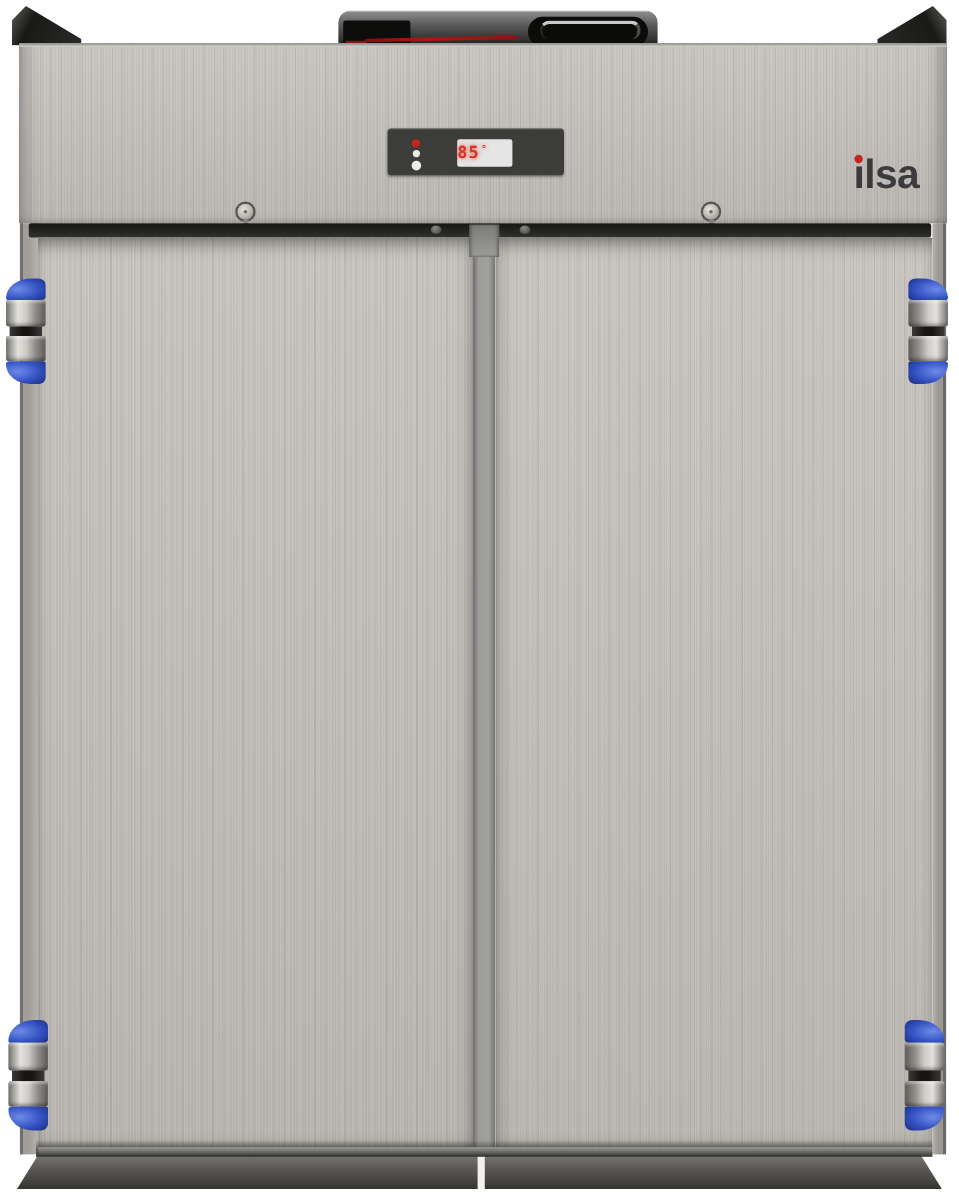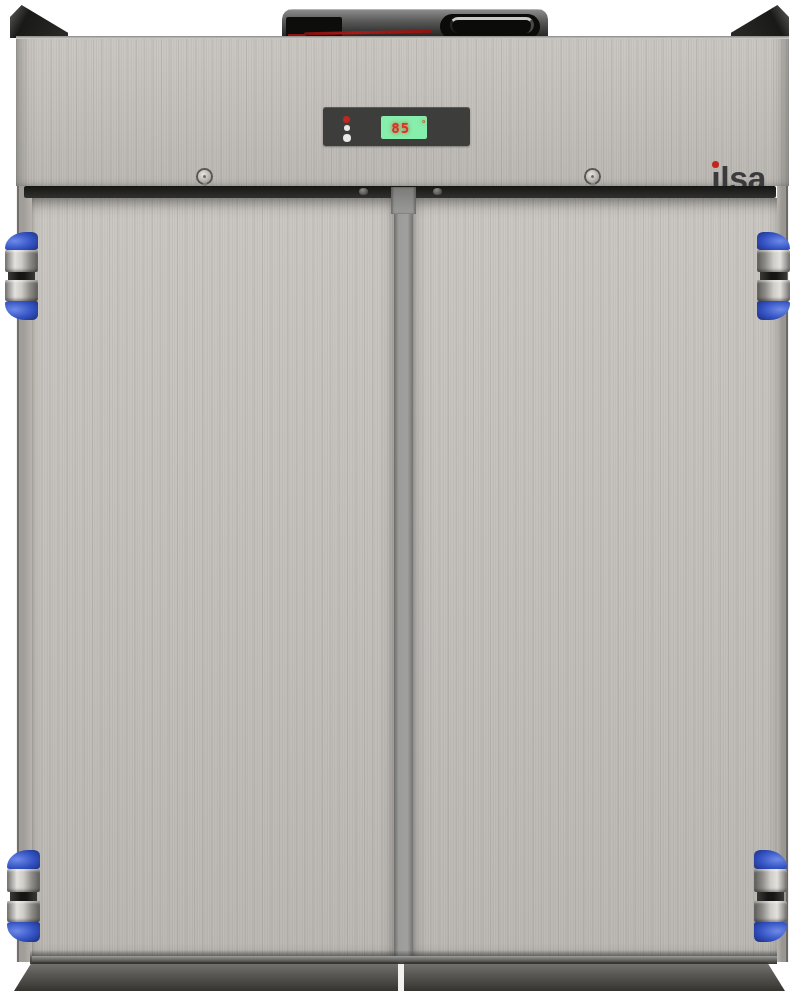--- a/index.html
+++ b/index.html
@@ -52,38 +52,38 @@
   .header-panel::before{content:'';position:absolute;top:0;left:0;right:0;height:3px;
     background:linear-gradient(180deg,#8b8986,#d5d3cf);}
 
   
   .control-panel{position:absolute;left:307px;top:71px;width:147px;height:39px;background:#3d3d3c;
     border-radius:3px;box-shadow:inset 0 1px 0 rgba(255,255,255,0.15),0 1px 2px rgba(0,0,0,0.35);}
   .indicator-dot{position:absolute;left:20px;top:9px;width:7px;height:7px;border-radius:50%;background:#c1271d;}
   .indicator-stem{position:absolute;left:19px;top:18px;width:9px;height:18px;}
   .indicator-stem::before{content:'';position:absolute;left:2px;top:0;width:6px;height:6px;border-radius:50%;background:#eceae7;}
   .indicator-stem::after{content:'';position:absolute;left:1px;bottom:1px;width:8px;height:8px;border-radius:50%;background:#eceae7;}
-  .temp-display{position:absolute;left:58px;top:9px;width:46px;height:23px;background:#86efac;border-radius:2px;
-    display:flex;align-items:center;justify-content:flex-end;
+  .temp-display{position:absolute;left:58px;top:9px;width:46px;height:23px;background:#e5e5e5;border-radius:2px;
+    display:flex;align-items:center;justify-content:flex-start;
     color:#d93222;font:700 14px "DejaVu Sans Mono",monospace;letter-spacing:1px;
-    text-shadow:0 0 4px rgba(217,50,34,0.9);gap:10px;}
+    text-shadow:0 0 4px rgba(217,50,34,0.9);}
   .temp-degree{font-size:8px;margin-top:-7px;margin-left:1px;}
 
   
   .screw{position:absolute;width:13px;height:13px;border-radius:50%;
     background:radial-gradient(circle at 40% 35%,#e6e4e0,#b9b6b1 55%,#8f8d89 90%);
     box-shadow:0 0 0 2px rgba(70,69,66,0.85);}
   .screw::after{content:'';position:absolute;left:5px;top:5px;width:3px;height:3px;border-radius:50%;background:#6b6966;}
   .screw-stem{position:absolute;width:4px;height:7px;background:#868481;}
   .screw.left-pos{left:182px;top:134px;} .screw-stem.left-pos{left:187px;top:147px;}
   .screw.right-pos{left:570px;top:134px;} .screw-stem.right-pos{left:575px;top:147px;}
 
   
   .brand-logo{position:absolute;right:23px;top:93px;font:700 34px "Liberation Sans",sans-serif;
-    color:#3b3b3d;letter-spacing:-0.5px;line-height:1;margin-top:32px;}
+    color:#3b3b3d;letter-spacing:-0.5px;line-height:1;}
   .logo-dot{position:absolute;left:1px;top:0px;width:7px;height:7px;border-radius:50%;background:#c1271d;}
 
   
   .header-band{position:absolute;left:24px;top:186px;width:752px;height:12px;z-index:4;border-radius:2px;
     background:linear-gradient(180deg,#161615 0%,#30302e 100%);}
   .band-screw{position:absolute;top:2px;width:9px;height:7px;border-radius:50%;
     background:radial-gradient(circle at 40% 30%,#8d8b88,#4e4c4a 75%);}
   .band-screw.a{left:335px;} .band-screw.b{left:409px;}
   .center-tab{position:absolute;left:391px;top:187px;width:25px;height:27px;z-index:5;
     background:linear-gradient(180deg,#7b7a78,#8f8f8d 60%,#9a9a98);

